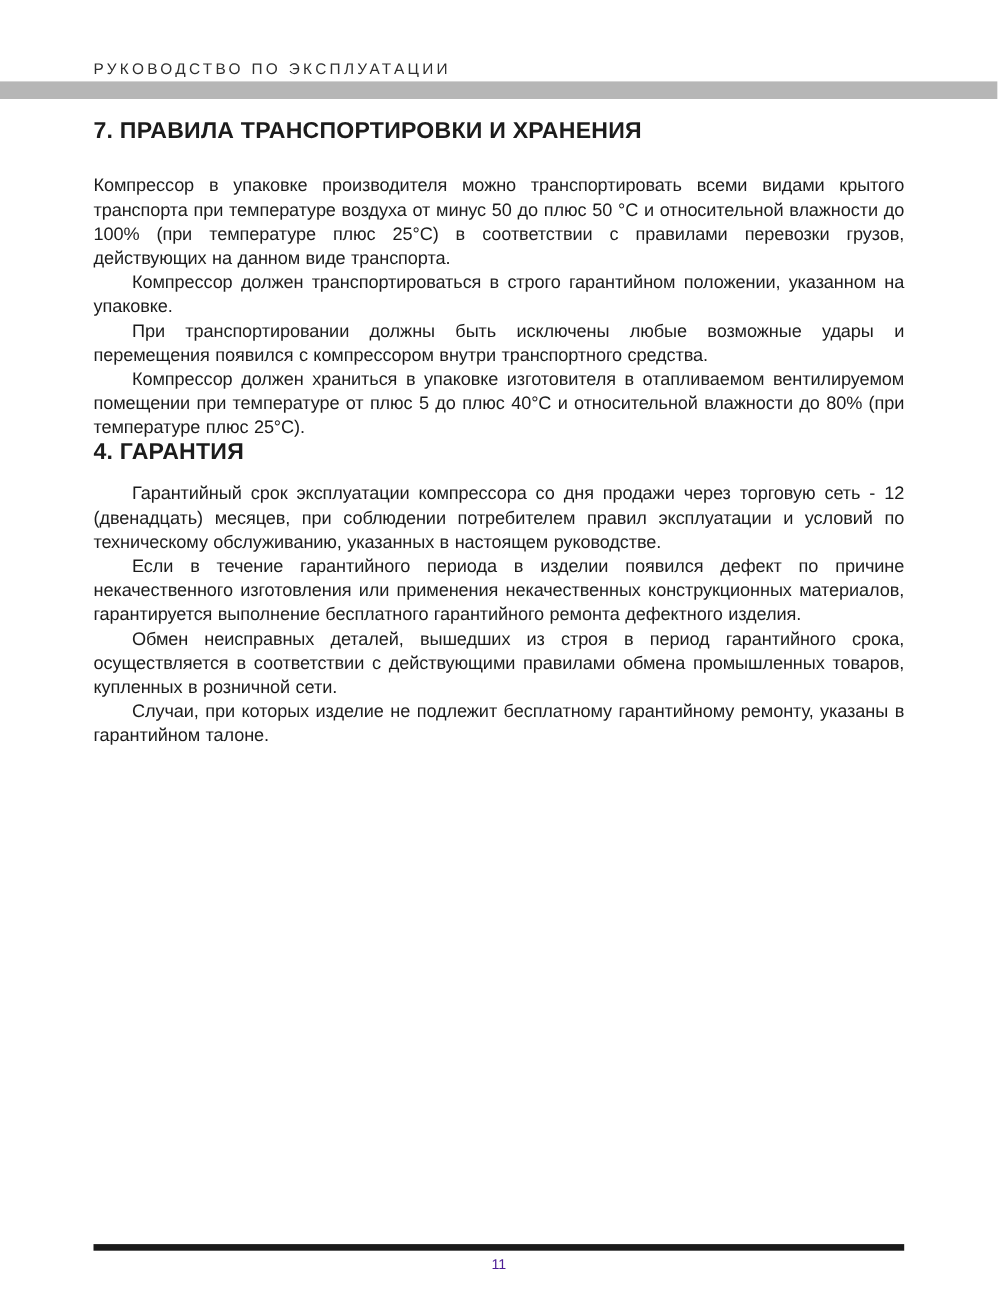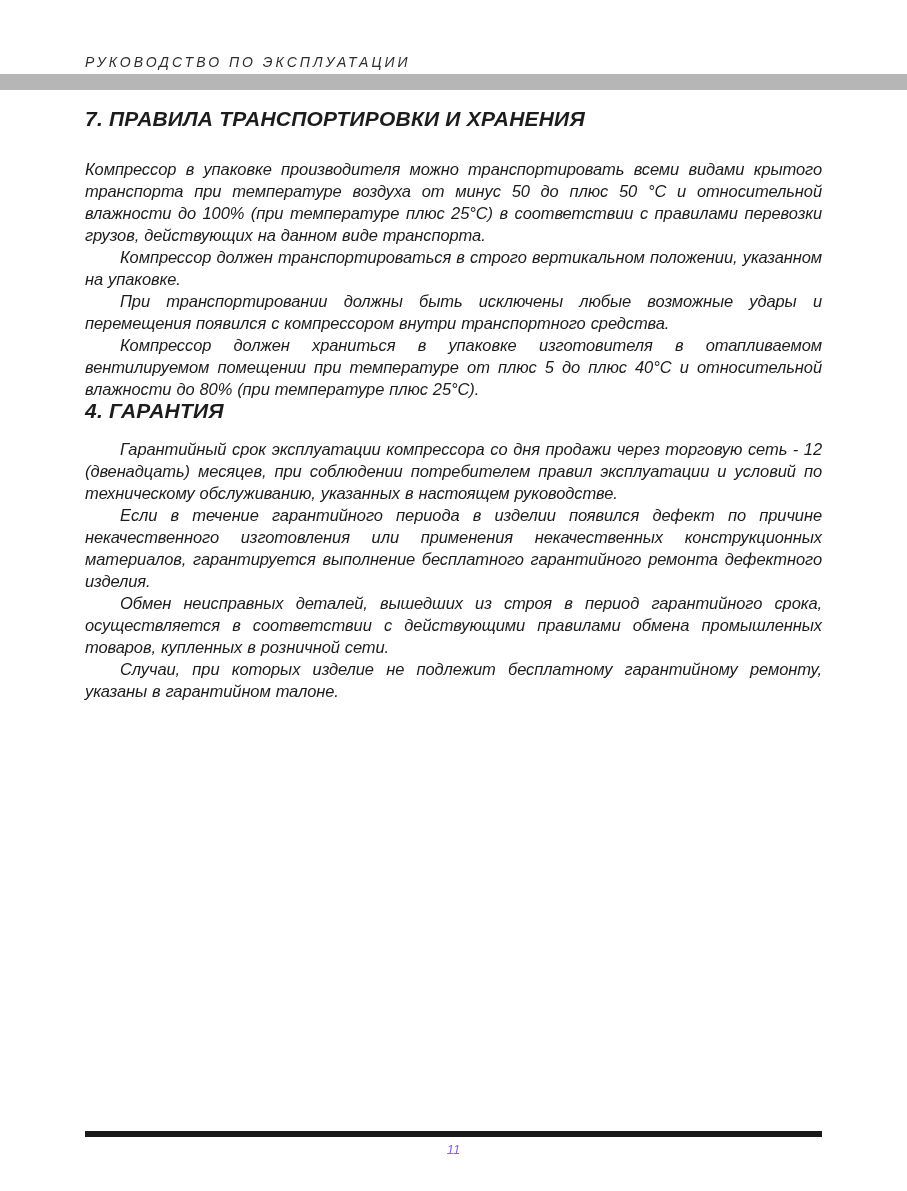--- a/index.html
+++ b/index.html
@@ -8,21 +8,20 @@
     background: #ffffff;
   }
   .page {
     position: relative;
     width: 907px;
     height: 1191px;
     background: #ffffff;
     overflow: hidden;
     font-family: "Liberation Sans", sans-serif;
     color: #1c1c1c;
-    font-style: italic;
   }
   
   .manual-header {
     position: absolute;
     top: 54px;
     left: 85px;
     font-size: 14px;
     letter-spacing: 3px;
     font-weight: 400;
     color: #2e2e2e;
@@ -74,38 +73,38 @@
     height: 6px;
     background: #1a1a1a;
   }
   .page-number {
     position: absolute;
     top: 1142px;
     left: 0;
     width: 907px;
     text-align: center;
     font-size: 13px;
-    color: #8b5cf6;
+    color: #4c1d95;
   }
 </style>
 </head>
 <body>
 
 <div class="page">
 
   <div class="manual-header">РУКОВОДСТВО ПО ЭКСПЛУАТАЦИИ</div>
 
   <div class="header-divider"></div>
 
   <div class="content">
 
     <h2 class="section-title">7. ПРАВИЛА ТРАНСПОРТИРОВКИ И ХРАНЕНИЯ</h2>
 
     <p>Компрессор в упаковке производителя можно транспортировать всеми видами крытого транспорта при температуре воздуха от минус 50 до плюс 50 °С и относительной влажности до 100% (при температуре плюс 25°С) в соответствии с правилами перевозки грузов, действующих на данном виде транспорта.</p>
-    <p class="indent">Компрессор должен транспортироваться в строго вертикальном положении, указанном на упаковке.</p>
+    <p class="indent">Компрессор должен транспортироваться в строго гарантийном положении, указанном на упаковке.</p>
     <p class="indent">При транспортировании должны быть исключены любые возможные удары и перемещения появился с компрессором внутри транспортного средства.</p>
     <p class="indent">Компрессор должен храниться в упаковке изготовителя в отапливаемом вентилируемом помещении при температуре от плюс 5 до плюс 40°С и относительной влажности до 80% (при температуре плюс 25°С).</p>
 
     <h2 class="section-title second">4. ГАРАНТИЯ</h2>
 
     <p class="indent">Гарантийный срок эксплуатации компрессора со дня продажи через торговую сеть - 12 (двенадцать) месяцев, при соблюдении потребителем правил эксплуатации и условий по техническому обслуживанию, указанных в настоящем руководстве.</p>
     <p class="indent">Если в течение гарантийного периода в изделии появился дефект по причине некачественного изготовления или применения некачественных конструкционных материалов, гарантируется выполнение бесплатного гарантийного ремонта дефектного изделия.</p>
     <p class="indent">Обмен неисправных деталей, вышедших из строя в период гарантийного срока, осуществляется в соответствии с действующими правилами обмена промышленных товаров, купленных в розничной сети.</p>
     <p class="indent">Случаи, при которых изделие не подлежит бесплатному гарантийному ремонту, указаны в гарантийном талоне.</p>
 

